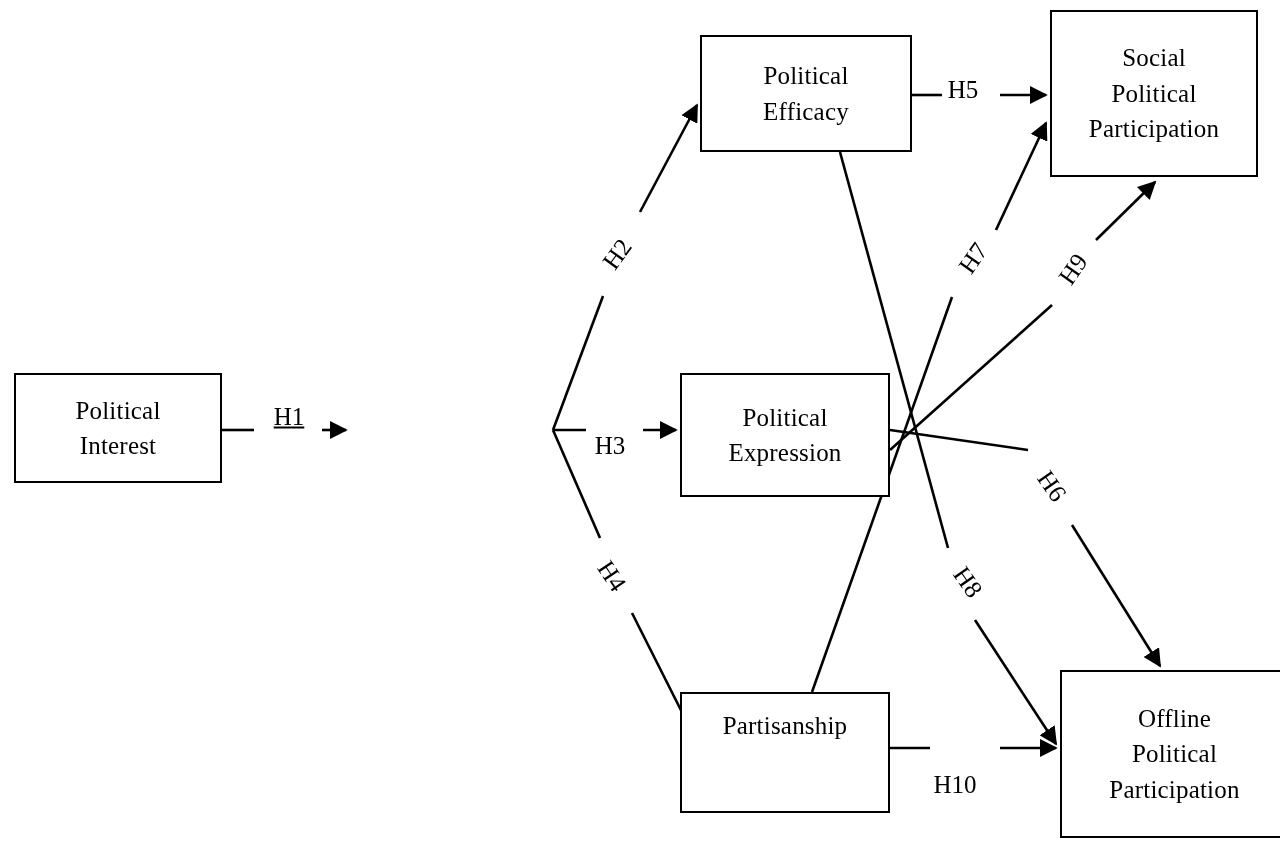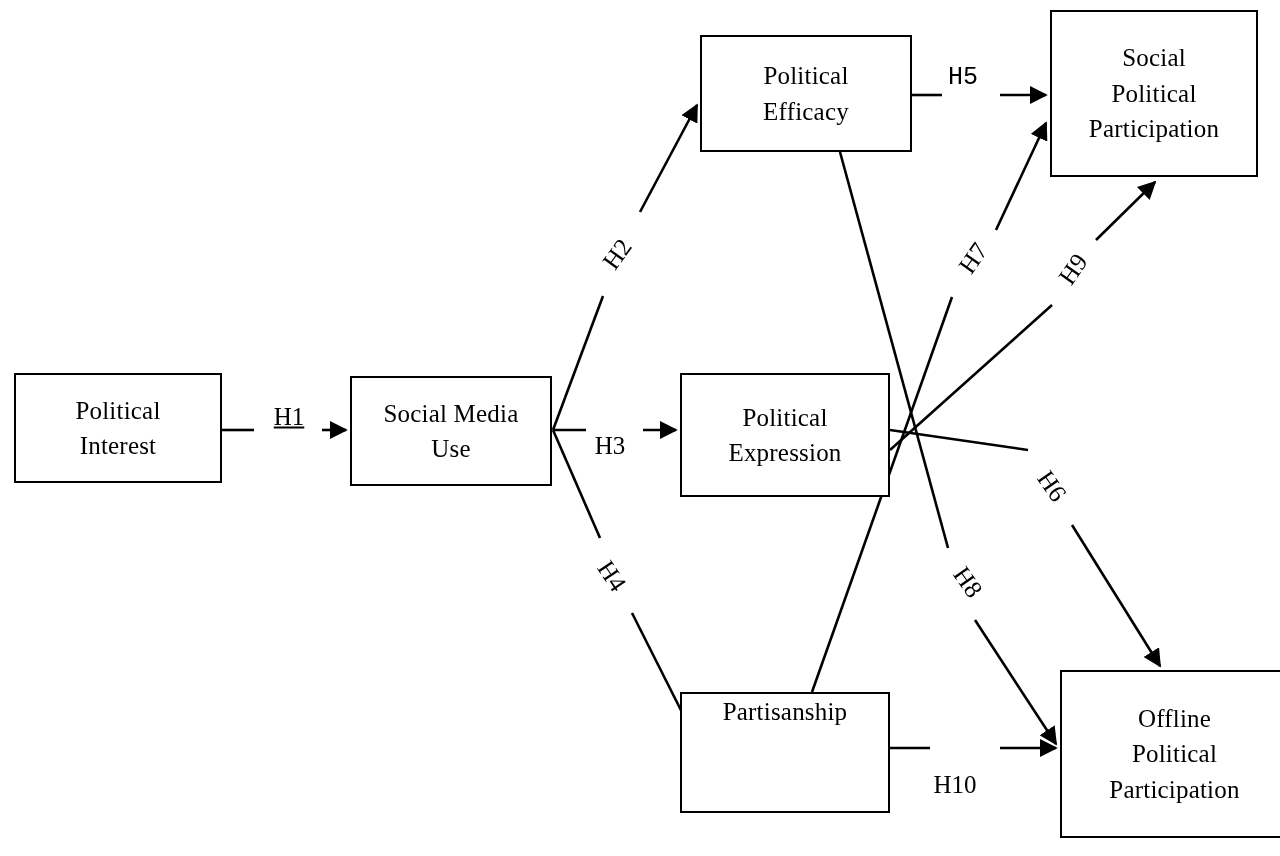--- a/index.html
+++ b/index.html
@@ -35,21 +35,21 @@
     justify-content: center;
     text-align: center;
     color: #000000;
     font-family: "Liberation Serif", "DejaVu Serif", serif;
     font-size: 25px;
     line-height: 1.42;
     letter-spacing: 0.2px;
   }
   .node-box.top-align {
     align-items: flex-start;
-    padding-top: 0;
+    padding-top: 14px;
   }
   .node-label {
     display: block;
     white-space: pre-line;
     padding: 0 6px;
   }
   .edge-label {
     position: absolute;
     color: #000000;
     font-family: "Liberation Serif", "DejaVu Serif", serif;
@@ -105,24 +105,20 @@
       <line x1="890" y1="748" x2="930" y2="748"></line>
       <line x1="1000" y1="748" x2="1056" y2="748" marker-end="url(#arrow)"></line>
     </g>
   </svg>
 
   <div class="node-box" style="left: 14px; top: 373px; width: 208px; height: 110px;">
     <span class="node-label">Political
 Interest</span>
   </div>
 
-  <div class="node-box" style="left: 350px; top: 376px; width: 202px; height: 110px;">
-    <span class="node-label">Social Media
-Use</span>
-  </div>
 
   <div class="node-box" style="left: 700px; top: 35px; width: 212px; height: 117px;">
     <span class="node-label">Political
 Efficacy</span>
   </div>
 
   <div class="node-box" style="left: 680px; top: 373px; width: 210px; height: 124px;">
     <span class="node-label">Political
 Expression</span>
   </div>
@@ -140,20 +136,20 @@
   <div class="node-box" style="left: 1060px; top: 670px; width: 229px; height: 168px;">
     <span class="node-label">Offline
 Political
 Participation</span>
   </div>
 
   <div class="edge-label" style="left: 289px; top: 416px; transform: translate(-50%, -50%) rotate(0deg); text-decoration: underline;">H1</div>
   <div class="edge-label" style="left: 617px; top: 254px; transform: translate(-50%, -50%) rotate(-54deg);">H2</div>
   <div class="edge-label" style="left: 610px; top: 413px; transform: translate(-50%, -50%) rotate(0deg); margin-top: 32px;">H3</div>
   <div class="edge-label" style="left: 612px; top: 576px; transform: translate(-50%, -50%) rotate(56deg);">H4</div>
-  <div class="edge-label" style="left: 963px; top: 77px; transform: translate(-50%, -50%) rotate(0deg); font-family: Liberation Mono, monospace;">H5</div>
+  <div class="edge-label" style="left: 963px; top: 89px; transform: translate(-50%, -50%) rotate(0deg);">H5</div>
   <div class="edge-label" style="left: 1052px; top: 486px; transform: translate(-50%, -50%) rotate(55deg);">H6</div>
   <div class="edge-label" style="left: 973px; top: 258px; transform: translate(-50%, -50%) rotate(-55deg);">H7</div>
   <div class="edge-label" style="left: 968px; top: 582px; transform: translate(-50%, -50%) rotate(55deg);">H8</div>
   <div class="edge-label" style="left: 1073px; top: 269px; transform: translate(-50%, -50%) rotate(-55deg);">H9</div>
   <div class="edge-label" style="left: 955px; top: 784px; transform: translate(-50%, -50%) rotate(0deg);">H10</div>
 
 </div>
 
 </body></html>

